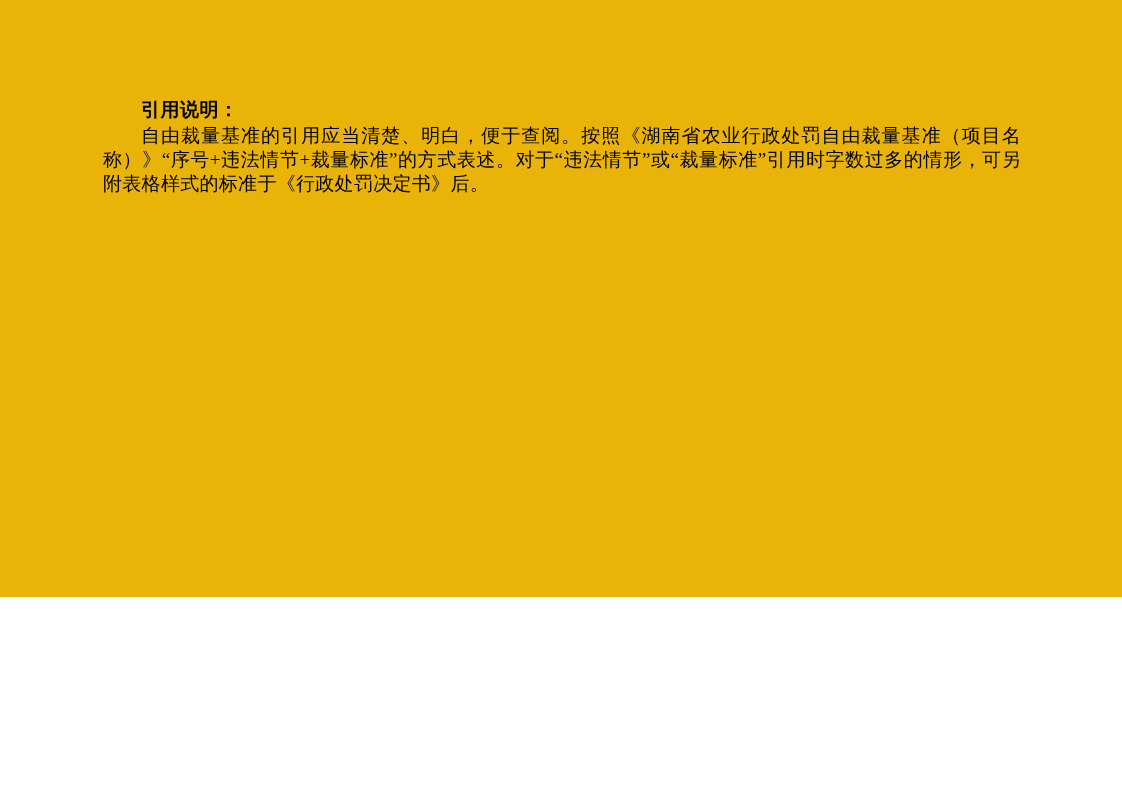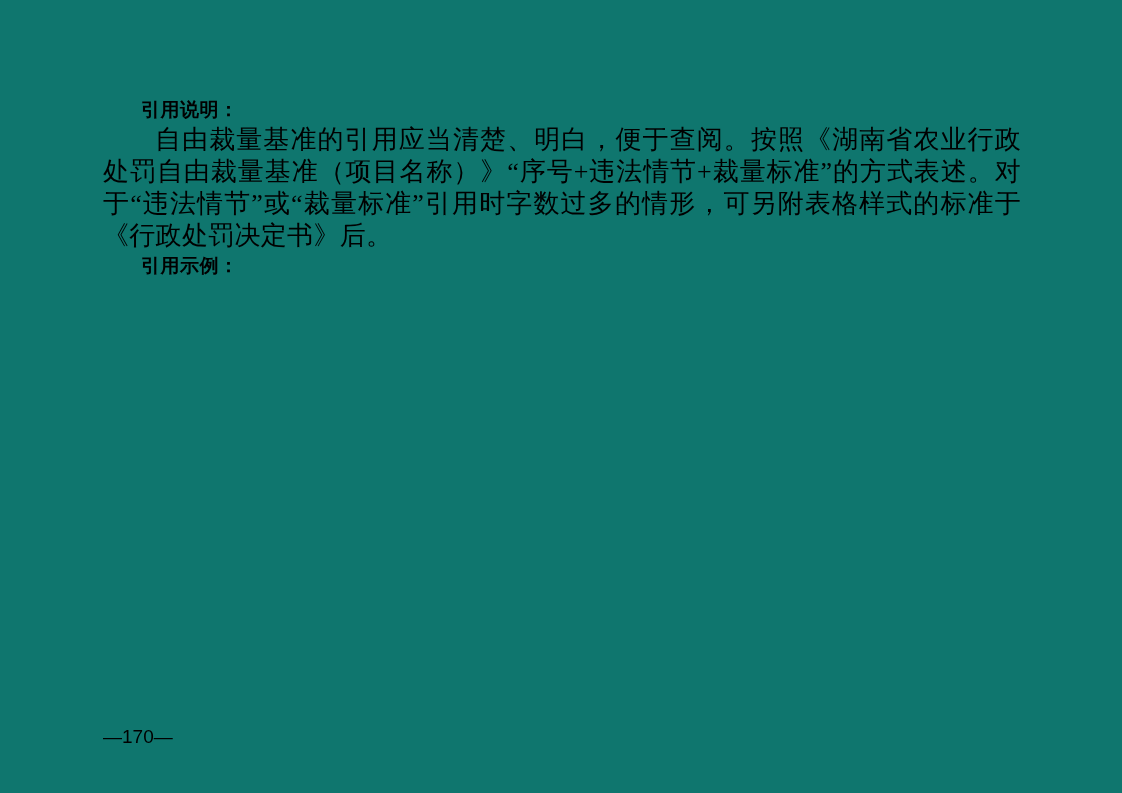--- a/index.html
+++ b/index.html
@@ -3,22 +3,22 @@
 <meta charset="utf-8">
 <style>
   html, body {
     margin: 0;
     padding: 0;
     background: #ffffff;
   }
   .page {
     position: relative;
     width: 1122px;
-    height: 793px;
-    background: #0f766e;
+    height: 597px;
+    background: #eab308;
     color: #000000;
     font-family: "Liberation Serif", "DejaVu Serif", serif;
     overflow: hidden;
   }
   .content {
     position: absolute;
     left: 103px;
     top: 96px;
     width: 918px;
   }
@@ -26,22 +26,22 @@
     margin: 0;
     font-family: "Liberation Sans", "DejaVu Sans", sans-serif;
     font-weight: bold;
     font-size: 19px;
     line-height: 28px;
     text-indent: 2em;
     letter-spacing: 0.5px;
   }
   .para {
     margin: 0;
-    font-size: 26px;
-    line-height: 32px;
+    font-size: 19px;
+    line-height: 24px;
     text-indent: 2em;
     text-align: justify;
     text-align-last: left;
     letter-spacing: 0.3px;
   }
   .page-number {
     position: absolute;
     left: 103px;
     top: 691px;
     font-size: 19px;
@@ -50,16 +50,15 @@
     margin-top: 32px;
   }
 </style>
 </head>
 <body>
 
 <div class="page">
   <div class="content">
     <p class="heading">引用说明：</p>
     <p class="para">自由裁量基准的引用应当清楚、明白，便于查阅。按照《湖南省农业行政处罚自由裁量基准（项目名称）》“序号+违法情节+裁量标准”的方式表述。对于“违法情节”或“裁量标准”引用时字数过多的情形，可另附表格样式的标准于《行政处罚决定书》后。</p>
-    <p class="heading">引用示例：</p>
   </div>
   <div class="page-number">—170—</div>
 </div>
 
 </body></html>

